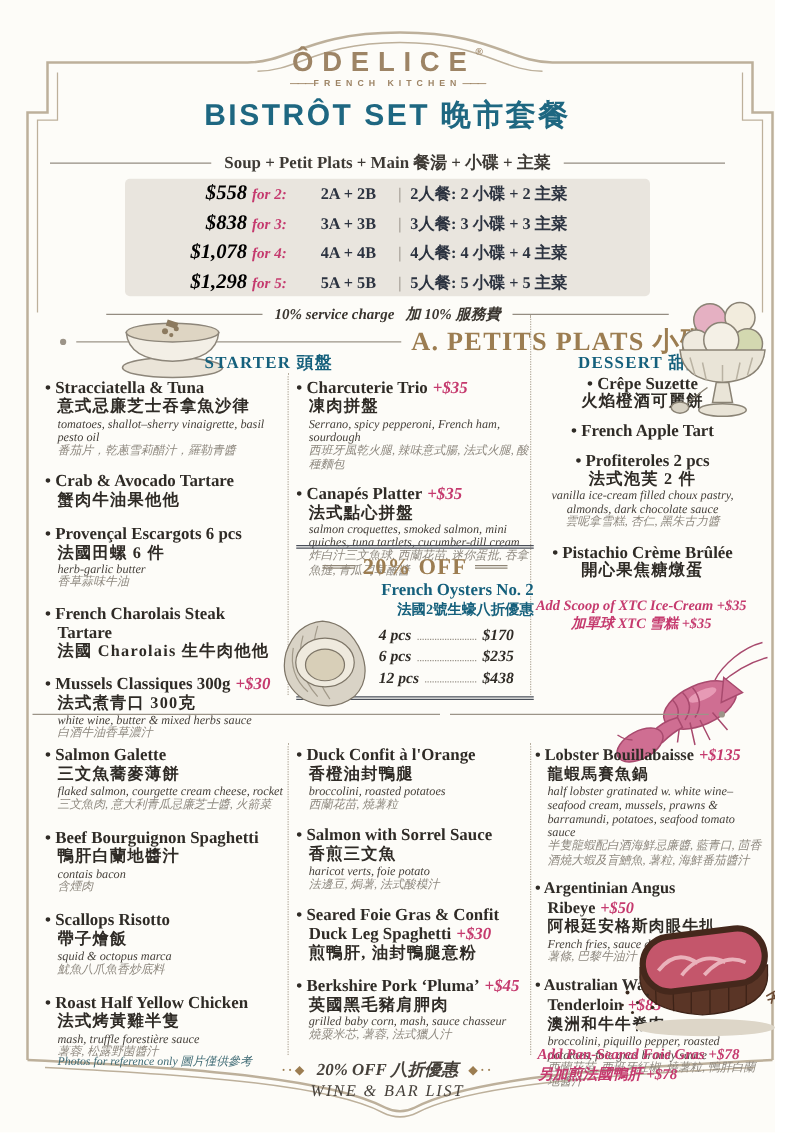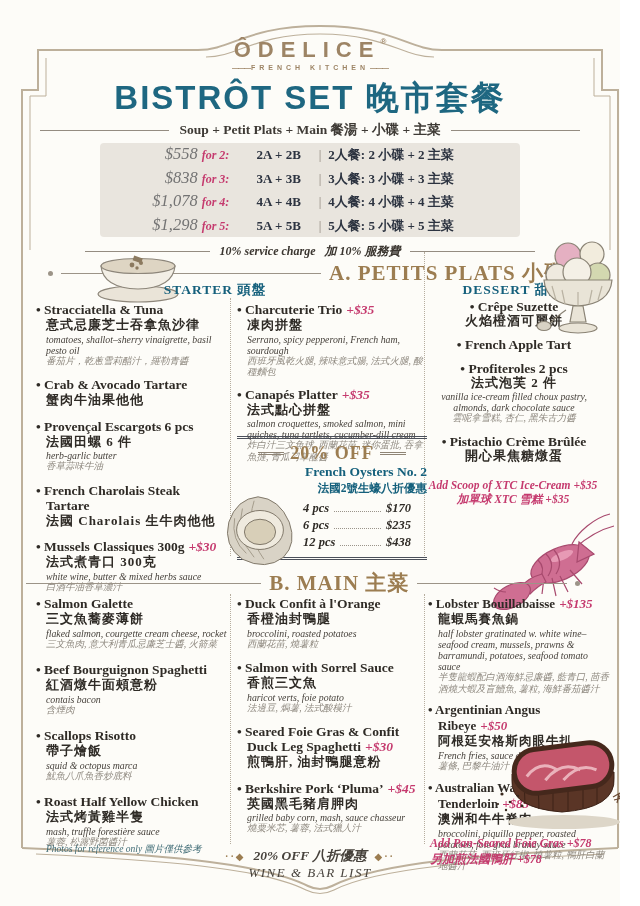--- a/index.html
+++ b/index.html
@@ -12,30 +12,30 @@
         font-family:"Liberation Sans","DejaVu Sans",sans-serif;font-weight:700;
         font-size:22px;letter-spacing:7px;color:#9d8465;}
   .logo .reg{font-size:8px;vertical-align:top;letter-spacing:0;}
   .tagline{position:absolute;top:64px;left:0;right:0;text-align:center;
         font-family:"Liberation Sans","DejaVu Sans",sans-serif;font-weight:700;
         font-size:7px;letter-spacing:4px;color:#9d8465;}
   .tagline::before{content:"——— ";letter-spacing:-1px;}
   .tagline::after{content:" ———";letter-spacing:-1px;}
   .title{position:absolute;top:76px;left:0;right:0;margin:0;text-align:center;
         font-family:"Liberation Sans","DejaVu Sans",sans-serif;font-weight:800;
-        font-size:33px;letter-spacing:2px;color:#1e6781;}
+        font-size:24px;letter-spacing:2px;color:#1e6781;}
   .subtitle-row{position:absolute;top:121px;left:40px;right:40px;display:flex;align-items:center;gap:10px;}
   .hline{flex:1;border-top:1.5px solid #948c81;height:0;}
   .subtitle{font-size:13.5px;font-weight:700;color:#3e3a35;white-space:nowrap;}
 
   
   .pricebox{position:absolute;top:143px;left:100px;right:100px;height:94px;background:#e9e5de;
         border-radius:4px;display:flex;flex-direction:column;justify-content:center;}
   .prow{display:flex;align-items:baseline;justify-content:center;line-height:21.5px;font-size:13px;color:#2c3340;}
-  .p-price{width:74px;text-align:right;color:#737373;font-weight:400;font-style:italic;font-size:16.5px;}
+  .p-price{width:74px;text-align:right;color:#000000;font-weight:700;font-style:italic;font-size:16.5px;}
   .p-for{width:44px;color:#c53a6e;font-style:italic;font-weight:700;font-size:12px;padding-left:4px;}
   .p-combo{width:66px;text-align:center;font-weight:600;}
   .p-sep{color:#8c857b;padding:0 7px;}
   .p-cn{width:168px;font-weight:600;}
 
   .service-row{position:absolute;top:243px;left:85px;right:85px;display:flex;align-items:center;gap:10px;}
   .service-text{font-style:italic;font-weight:600;font-size:12px;color:#3b3630;white-space:pre;}
 
   
   .sec-header{position:absolute;display:flex;align-items:center;gap:8px;}
@@ -332,38 +332,37 @@
       <path d="M64 46 Q74 56 66 68 M72 42 Q82 54 74 66 M56 52 Q64 60 58 70" fill="none"></path>
       <path d="M78 68 L86 84 M70 70 L74 88 M62 70 L60 86 M88 62 L100 76" fill="none"></path>
       <path d="M60 66 Q46 70 40 78 L48 86 Q56 78 64 74 Z"></path>
       <ellipse cx="30" cy="88" rx="20" ry="11" transform="rotate(-28 30 88)"></ellipse>
       <path d="M12 80 Q18 84 24 84" fill="none"></path>
     </g>
   </svg>
 
   <div class="sec-header" id="secB">
     <span class="hline f2"></span>
-    <span class="sec-title">B. MAIN 主菜</span>
     <span class="hline f14"></span>
     <span class="dot"></span>
   </div>
 
   <div class="vsep" id="sepB1"></div>
   <div class="vsep" id="sepB2"></div>
 
   <div class="col" id="colB1">
     <div class="item">
       <div class="iname"><span>Salmon Galette</span></div>
       <div class="icn">三文魚蕎麥薄餅</div>
       <div class="iden">flaked salmon, courgette cream cheese, rocket</div>
       <div class="idcn">三文魚肉, 意大利青瓜忌廉芝士醬, 火箭菜</div>
     </div>
     <div class="item">
       <div class="iname"><span>Beef Bourguignon Spaghetti</span></div>
-      <div class="icn">紅酒燉牛面頰意粉</div>
+      <div class="icn">鴨肝白蘭地醬汁</div>
       <div class="iden">contais bacon</div>
       <div class="idcn">含煙肉</div>
     </div>
     <div class="item">
       <div class="iname"><span>Scallops Risotto</span></div>
       <div class="icn">帶子燴飯</div>
       <div class="iden">squid &amp; octopus marca</div>
       <div class="idcn">魷魚八爪魚香炒底料</div>
     </div>
     <div class="item">

